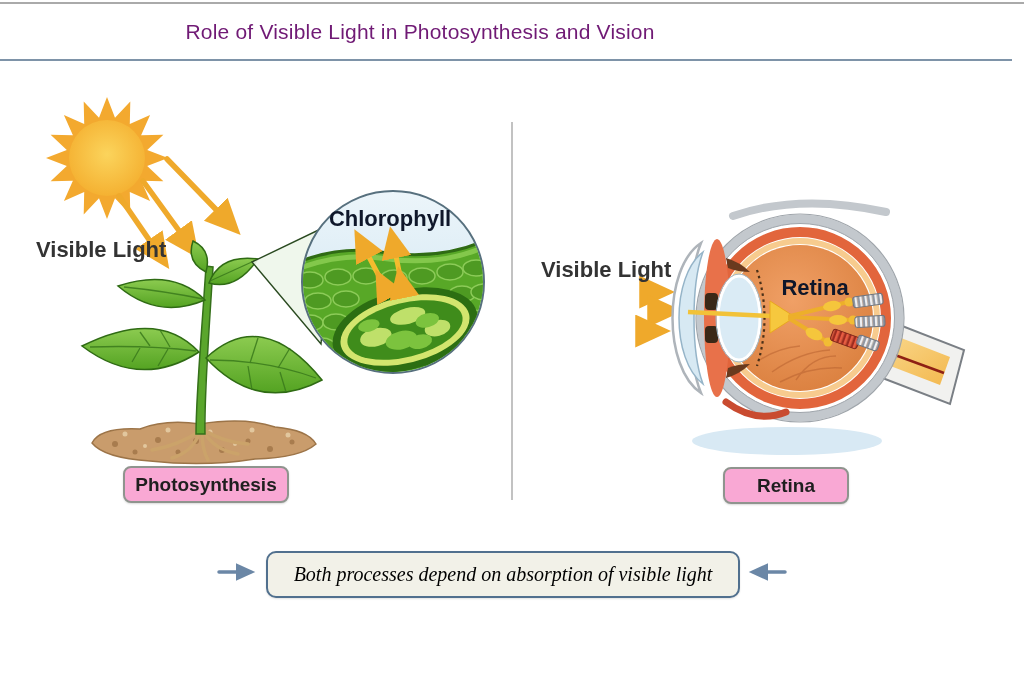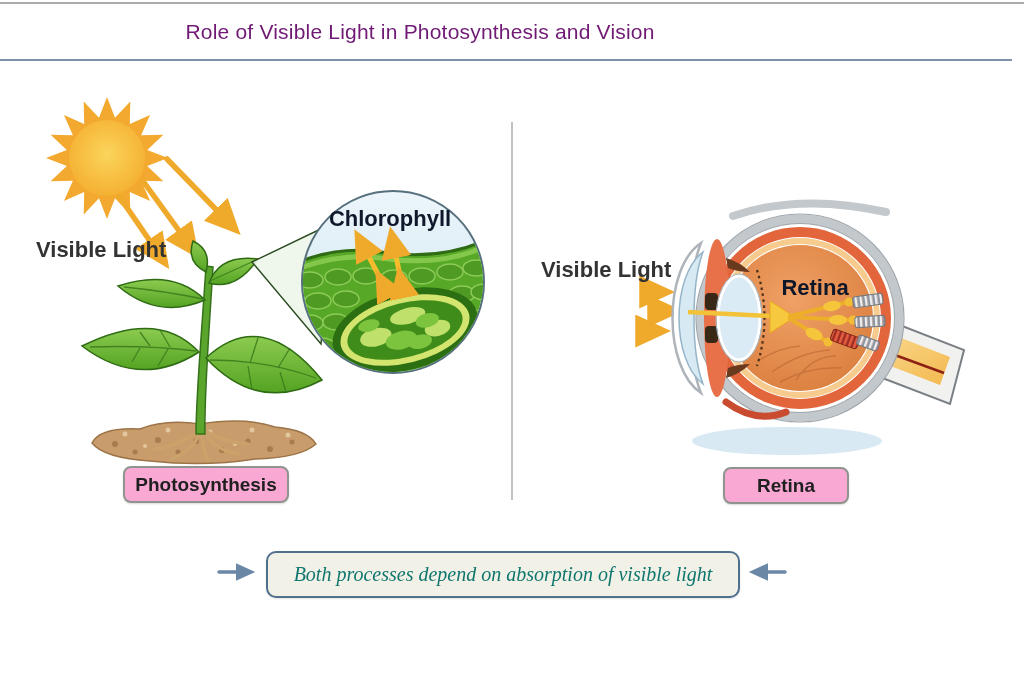--- a/index.html
+++ b/index.html
@@ -28,21 +28,21 @@
     font-size:19px;font-weight:bold;color:#1f1f1f;
     box-shadow:0 1px 2px rgba(0,0,0,.15);
   }
   #photosynthesis-box{top:466px;left:123px;width:162px;height:33px;}
   #vision-box{top:467px;left:723px;width:122px;height:33px;}
   #conclusion-box{
     top:551px;left:266px;width:470px;height:43px;
     background:#f2f1e8;border:2px solid #51708e;border-radius:10px;
     display:flex;align-items:center;justify-content:center;
     font-family:"Liberation Serif",serif;font-style:italic;
-    font-size:20px;color:#0f766e;box-shadow:0 1px 2px rgba(0,0,0,.12);
+    font-size:20px;color:#000000;box-shadow:0 1px 2px rgba(0,0,0,.12);
   }
   svg{position:absolute;top:0;left:0;}
 </style>
 </head>
 <body>
 
 <svg width="1024" height="683" viewBox="0 0 1024 683">
   <defs>
     <radialGradient id="sunGrad" cx="50%" cy="45%" r="60%">
       <stop offset="0%" stop-color="#fbd45c"></stop>

